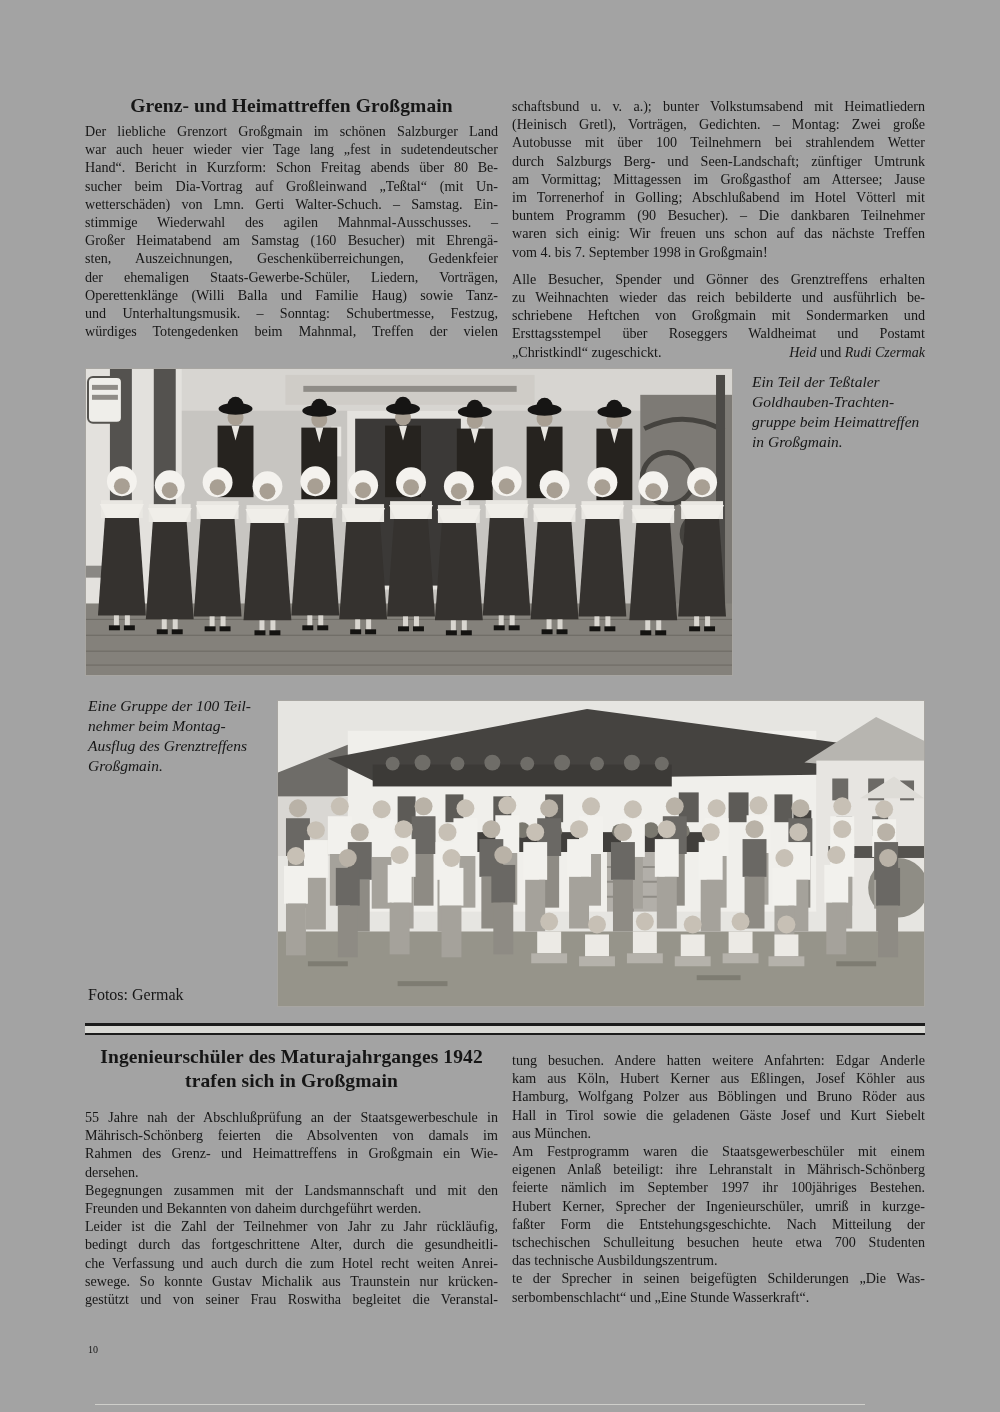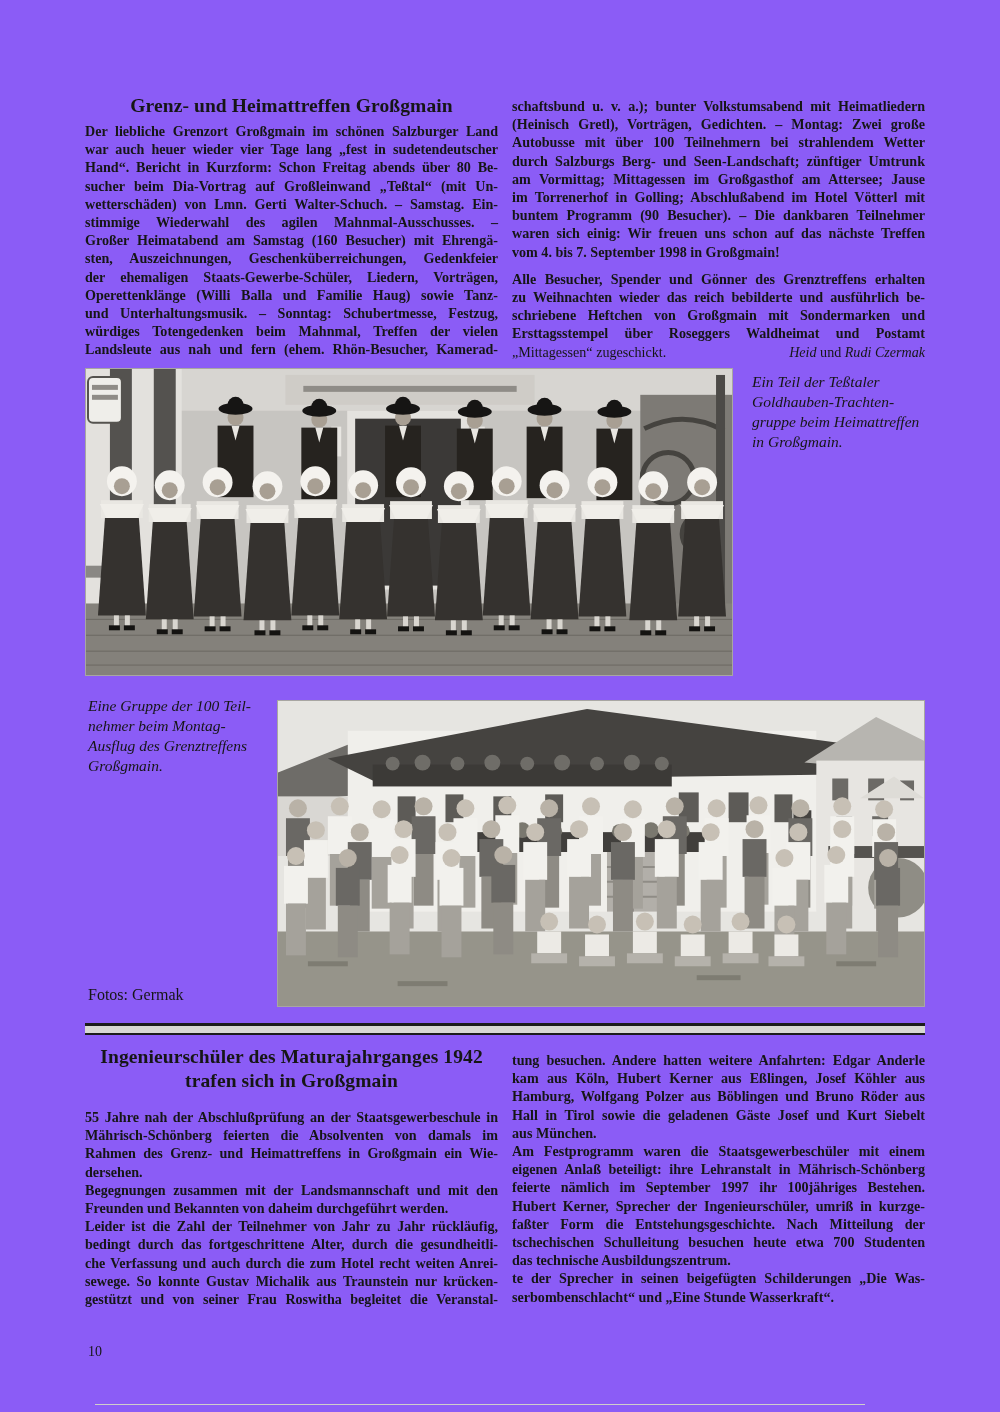--- a/index.html
+++ b/index.html
@@ -1,35 +1,35 @@
 <!DOCTYPE html>
 <html><head>
 <meta charset="utf-8">
 <style>
   html,body{margin:0;padding:0;background:#e9e9e7;}
   .page{
     position:relative;width:1000px;height:1412px;margin:0 auto;
-    background:#8b5cf6;color:#161616;
+    background:#a3a3a3;color:#161616;
     font-family:"Liberation Serif","DejaVu Serif",serif;
     overflow:hidden;
   }
   .abs{position:absolute;}
   .headline{
     font-weight:bold;font-size:19.5px;line-height:24px;text-align:center;
     letter-spacing:.1px;
   }
   .bodycol{font-size:14.1px;line-height:18.2px;}
-  .jl{text-align:justify;text-align-last:justify;white-space:normal;font-weight:bold;}
+  .jl{text-align:justify;text-align-last:justify;white-space:normal;}
   .jl-last{text-align-last:left;}
   .pgap{margin-top:9px;}
   .sig-row{display:flex;justify-content:space-between;line-height:18.2px;}
   .sig-italic{font-style:italic;}
   .caption{font-style:italic;font-size:15.5px;line-height:20px;}
   .credit{font-size:16px;}
-  .pagenum{font-size:14px;}
+  .pagenum{font-size:10px;}
   .photo{border:1px solid #a8a6a2;box-sizing:border-box;background:#c9c7c3;}
   .photo svg{display:block;width:100%;height:100%;}
   .double-rule{height:7px;border-top:3px solid #1c1c1c;border-bottom:2px solid #1c1c1c;background:#d8d8d4;}
   .bottom-line{height:1px;background:#cfcfcb;}
 </style>
 </head>
 <body>
 
 <div class="page">
 
@@ -42,21 +42,20 @@
         <div class="jl">Hand“. Bericht in Kurzform: Schon Freitag abends über 80 Be-</div>
         <div class="jl">sucher beim Dia-Vortrag auf Großleinwand „Teßtal“ (mit Un-</div>
         <div class="jl">wetterschäden) von Lmn. Gerti Walter-Schuch. – Samstag. Ein-</div>
         <div class="jl">stimmige Wiederwahl des agilen Mahnmal-Ausschusses. –</div>
         <div class="jl">Großer Heimatabend am Samstag (160 Besucher) mit Ehrengä-</div>
         <div class="jl">sten, Auszeichnungen, Geschenküberreichungen, Gedenkfeier</div>
         <div class="jl">der ehemaligen Staats-Gewerbe-Schüler, Liedern, Vorträgen,</div>
         <div class="jl">Operettenklänge (Willi Balla und Familie Haug) sowie Tanz-</div>
         <div class="jl">und Unterhaltungsmusik. – Sonntag: Schubertmesse, Festzug,</div>
         <div class="jl">würdiges Totengedenken beim Mahnmal, Treffen der vielen</div>
-        <div class="jl">Landsleute aus nah und fern (ehem. Rhön-Besucher, Kamerad-</div>
       </div>
     </div>
 
   <div class="abs bodycol" style="left:512px;top:97px;width:413px;">
     <div>
         <div class="para">
           <div class="jl">schaftsbund u. v. a.); bunter Volkstumsabend mit Heimatliedern</div>
           <div class="jl">(Heinisch Gretl), Vorträgen, Gedichten. – Montag: Zwei große</div>
           <div class="jl">Autobusse mit über 100 Teilnehmern bei strahlendem Wetter</div>
           <div class="jl">durch Salzburgs Berg- und Seen-Landschaft; zünftiger Umtrunk</div>
@@ -67,21 +66,21 @@
           <div class="jl jl-last">vom 4. bis 7. September 1998 in Großgmain!</div>
         </div>
         <div class="para pgap">
           <div class="jl">Alle Besucher, Spender und Gönner des Grenztreffens erhalten</div>
           <div class="jl">zu Weihnachten wieder das reich bebilderte und ausführlich be-</div>
           <div class="jl">schriebene Heftchen von Großgmain mit Sondermarken und</div>
           <div class="jl">Ersttagsstempel über Roseggers Waldheimat und Postamt</div>
         </div>
       </div>
     <div class="sig-row">
-      <span>„Mittagessen“ zugeschickt.</span>
+      <span>„Christkindl“ zugeschickt.</span>
       <span><span class="sig-italic">Heid</span><span> und </span><span class="sig-italic">Rudi Czermak</span></span>
     </div>
   </div>
 
   <div class="abs photo" style="left:85px;top:368px;width:648px;height:308px;">
     <svg viewBox="0 0 648 308" preserveAspectRatio="none">
       <rect width="648" height="308" fill="#c7c5c1"></rect>
       <rect width="648" height="42" fill="#d7d5d1"></rect>
       <rect x="200" y="6" width="250" height="30" fill="#cfccc7"></rect>
       <rect x="218" y="17" width="214" height="6" fill="#8f8c87"></rect>

